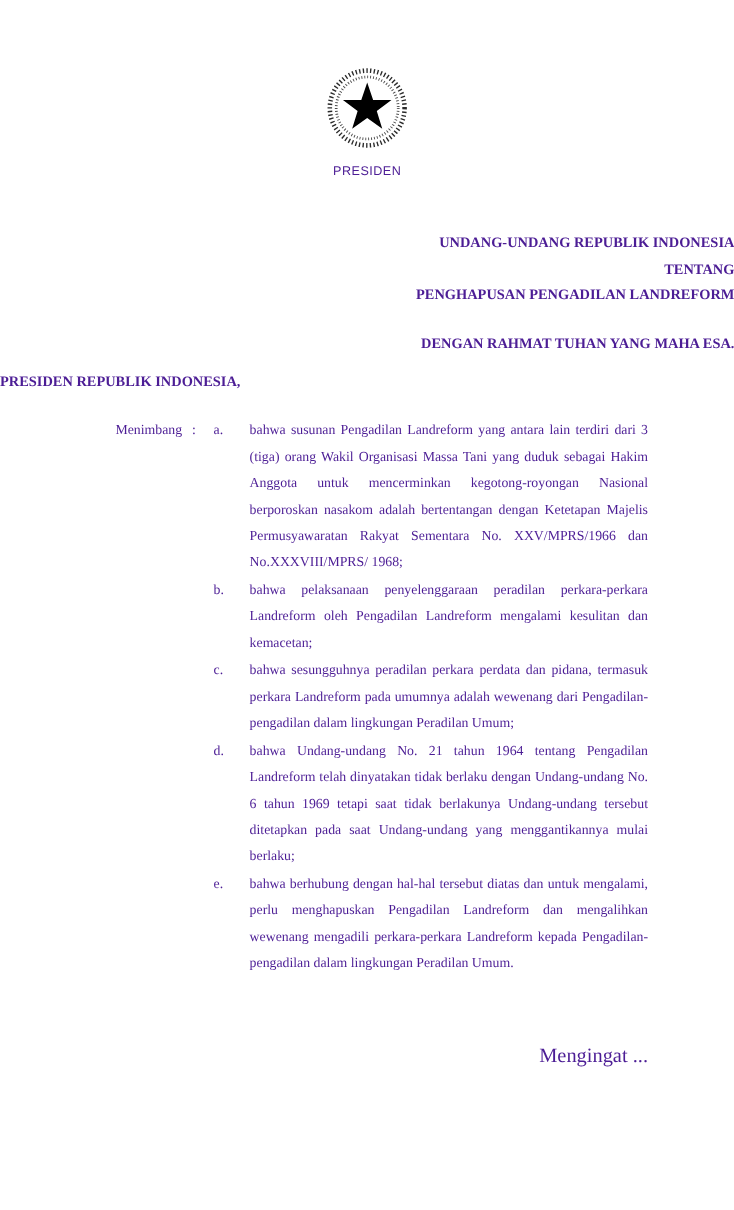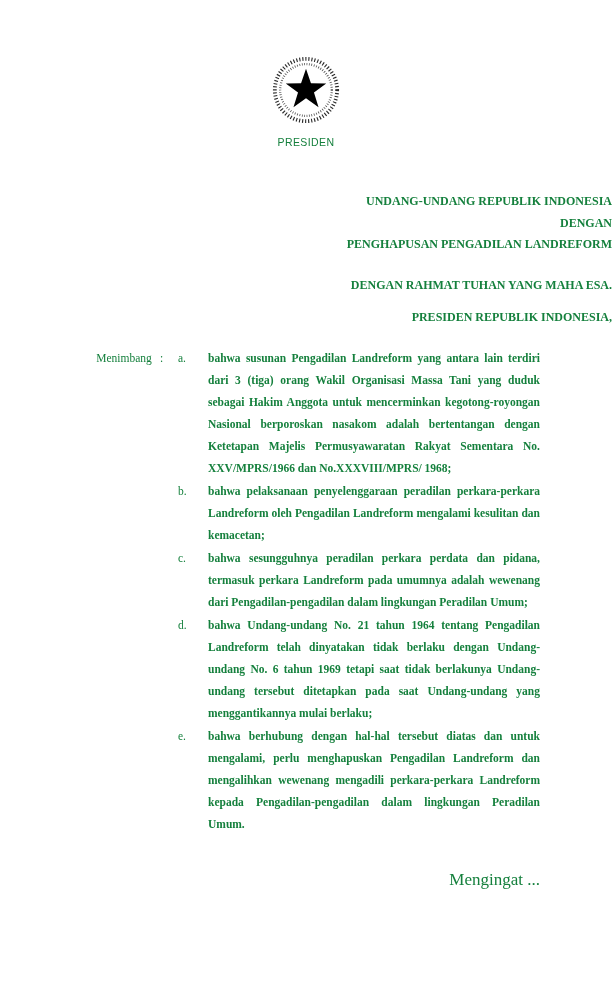--- a/index.html
+++ b/index.html
@@ -5,21 +5,21 @@
   html, body {
     margin: 0;
     padding: 0;
     background: #ffffff;
   }
   .page {
     position: relative;
     width: 612px;
     height: 1008px;
     background: #ffffff;
-    color: #15803d;
+    color: #4c1d95;
     font-family: "Liberation Serif", serif;
     overflow: hidden;
   }
   .emblem-wrap {
     padding-top: 52px;
     text-align: center;
   }
   .emblem-wrap svg {
     display: inline-block;
   }
@@ -39,39 +39,38 @@
     line-height: 21.5px;
   }
   .grace-line {
     margin-top: 22px;
     text-align: right;
     font-weight: bold;
     font-size: 12px;
   }
   .president-line {
     margin-top: 17px;
-    text-align: right;
+    text-align: left;
     font-weight: bold;
     font-size: 12px;
   }
   .considering {
     margin: 22px 72px 0 88px;
     display: grid;
     grid-template-columns: 72px 18px 30px 1fr;
     font-size: 11.5px;
     line-height: 22px;
     column-gap: 0;
   }
   .c-label { text-align: center; }
   .c-colon { text-align: left; }
   .c-letter { text-align: left; }
   .c-text {
     text-align: justify;
     margin-bottom: 1px;
-    font-weight: bold;
   }
   .continuation {
     position: absolute;
     right: 72px;
     bottom: 118px;
     font-size: 17px;
   }
 </style>
 </head>
 <body>
@@ -85,21 +84,21 @@
       <path d="M50,22 L56.5,41.1 L76.6,41.35 L60.5,53.4 L66.5,72.7 L50,61 L33.5,72.7 L39.5,53.4 L23.4,41.35 L43.5,41.1 Z" fill="#000000"></path>
     </svg>
   </div>
 
   <div class="header-name">
     <div>PRESIDEN</div>
   </div>
 
   <div class="title-block">
     <div>UNDANG-UNDANG REPUBLIK INDONESIA</div>
-    <div>DENGAN</div>
+    <div>TENTANG</div>
     <div>PENGHAPUSAN PENGADILAN LANDREFORM</div>
   </div>
 
   <div class="grace-line">DENGAN RAHMAT TUHAN YANG MAHA ESA.</div>
 
   <div class="president-line">PRESIDEN REPUBLIK INDONESIA,</div>
 
   <div class="considering">
     <div class="c-label">Menimbang</div>
     <div class="c-colon">:</div>

